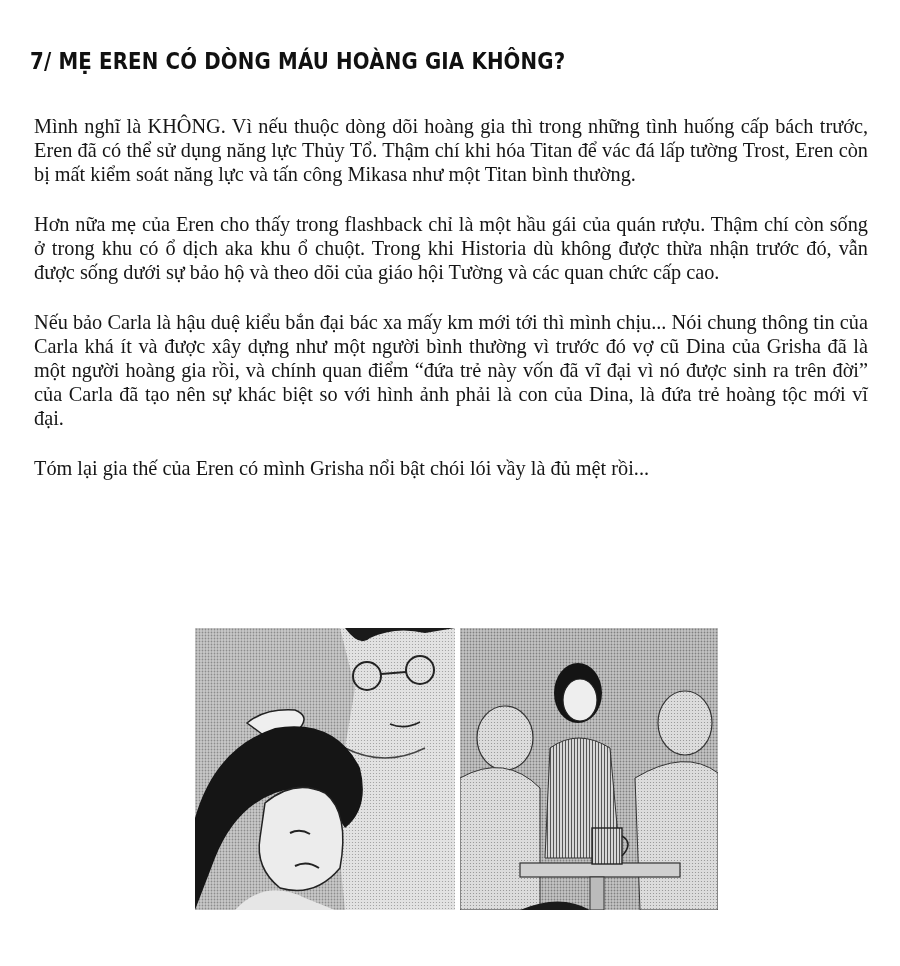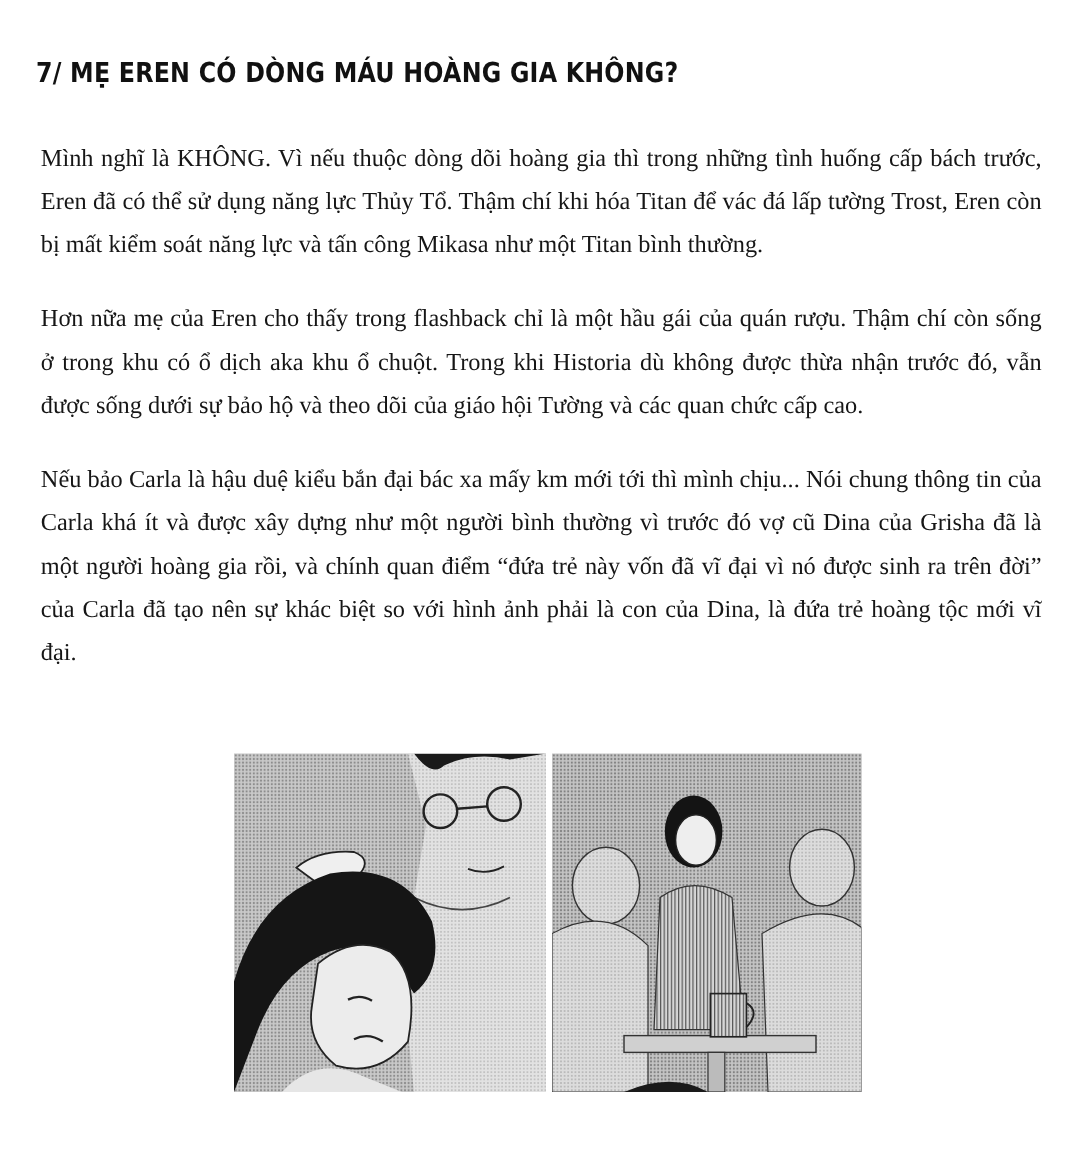--- a/index.html
+++ b/index.html
@@ -28,21 +28,21 @@
       transform-origin: left center;
       white-space: nowrap;
     }
     .article {
       position: absolute;
       left: 34px;
       top: 114px;
       width: 834px;
       font-family: "Liberation Serif", serif;
       font-size: 20.3px;
-      line-height: 36px;
+      line-height: 24px;
       color: #161616;
     }
     .article p {
       margin: 0 0 26px 0;
       text-align: justify;
     }
     .figure {
       position: absolute;
       top: 628px;
       height: 282px;
@@ -55,20 +55,21 @@
   </style>
 </head>
 <body>
 
 <h1 class="heading">7/ MẸ EREN CÓ DÒNG MÁU HOÀNG GIA KHÔNG?</h1>
 
 <div class="article">
   <p>Mình nghĩ là KHÔNG. Vì nếu thuộc dòng dõi hoàng gia thì trong những tình huống cấp bách trước, Eren đã có thể sử dụng năng lực Thủy Tổ. Thậm chí khi hóa Titan để vác đá lấp tường Trost, Eren còn bị mất kiểm soát năng lực và tấn công Mikasa như một Titan bình thường.</p>
   <p>Hơn nữa mẹ của Eren cho thấy trong flashback chỉ là một hầu gái của quán rượu. Thậm chí còn sống ở trong khu có ổ dịch aka khu ổ chuột. Trong khi Historia dù không được thừa nhận trước đó, vẫn được sống dưới sự bảo hộ và theo dõi của giáo hội Tường và các quan chức cấp cao.</p>
   <p>Nếu bảo Carla là hậu duệ kiểu bắn đại bác xa mấy km mới tới thì mình chịu... Nói chung thông tin của Carla khá ít và được xây dựng như một người bình thường vì trước đó vợ cũ Dina của Grisha đã là một người hoàng gia rồi, và chính quan điểm “đứa trẻ này vốn đã vĩ đại vì nó được sinh ra trên đời” của Carla đã tạo nên sự khác biệt so với hình ảnh phải là con của Dina, là đứa trẻ hoàng tộc mới vĩ đại.</p>
+  <p>Tóm lại gia thế của Eren có mình Grisha nổi bật chói lói vầy là đủ mệt rồi...</p>
 </div>
 
 <div class="figure fig-left">
   <svg width="260" height="282" viewBox="0 0 260 282">
     <defs>
       <pattern id="dotsA" width="3" height="3" patternUnits="userSpaceOnUse">
         <rect width="3" height="3" fill="#c9c9c9"></rect>
         <circle cx="1.5" cy="1.5" r="0.9" fill="#8c8c8c"></circle>
       </pattern>
       <pattern id="dotsB" width="3" height="3" patternUnits="userSpaceOnUse">

